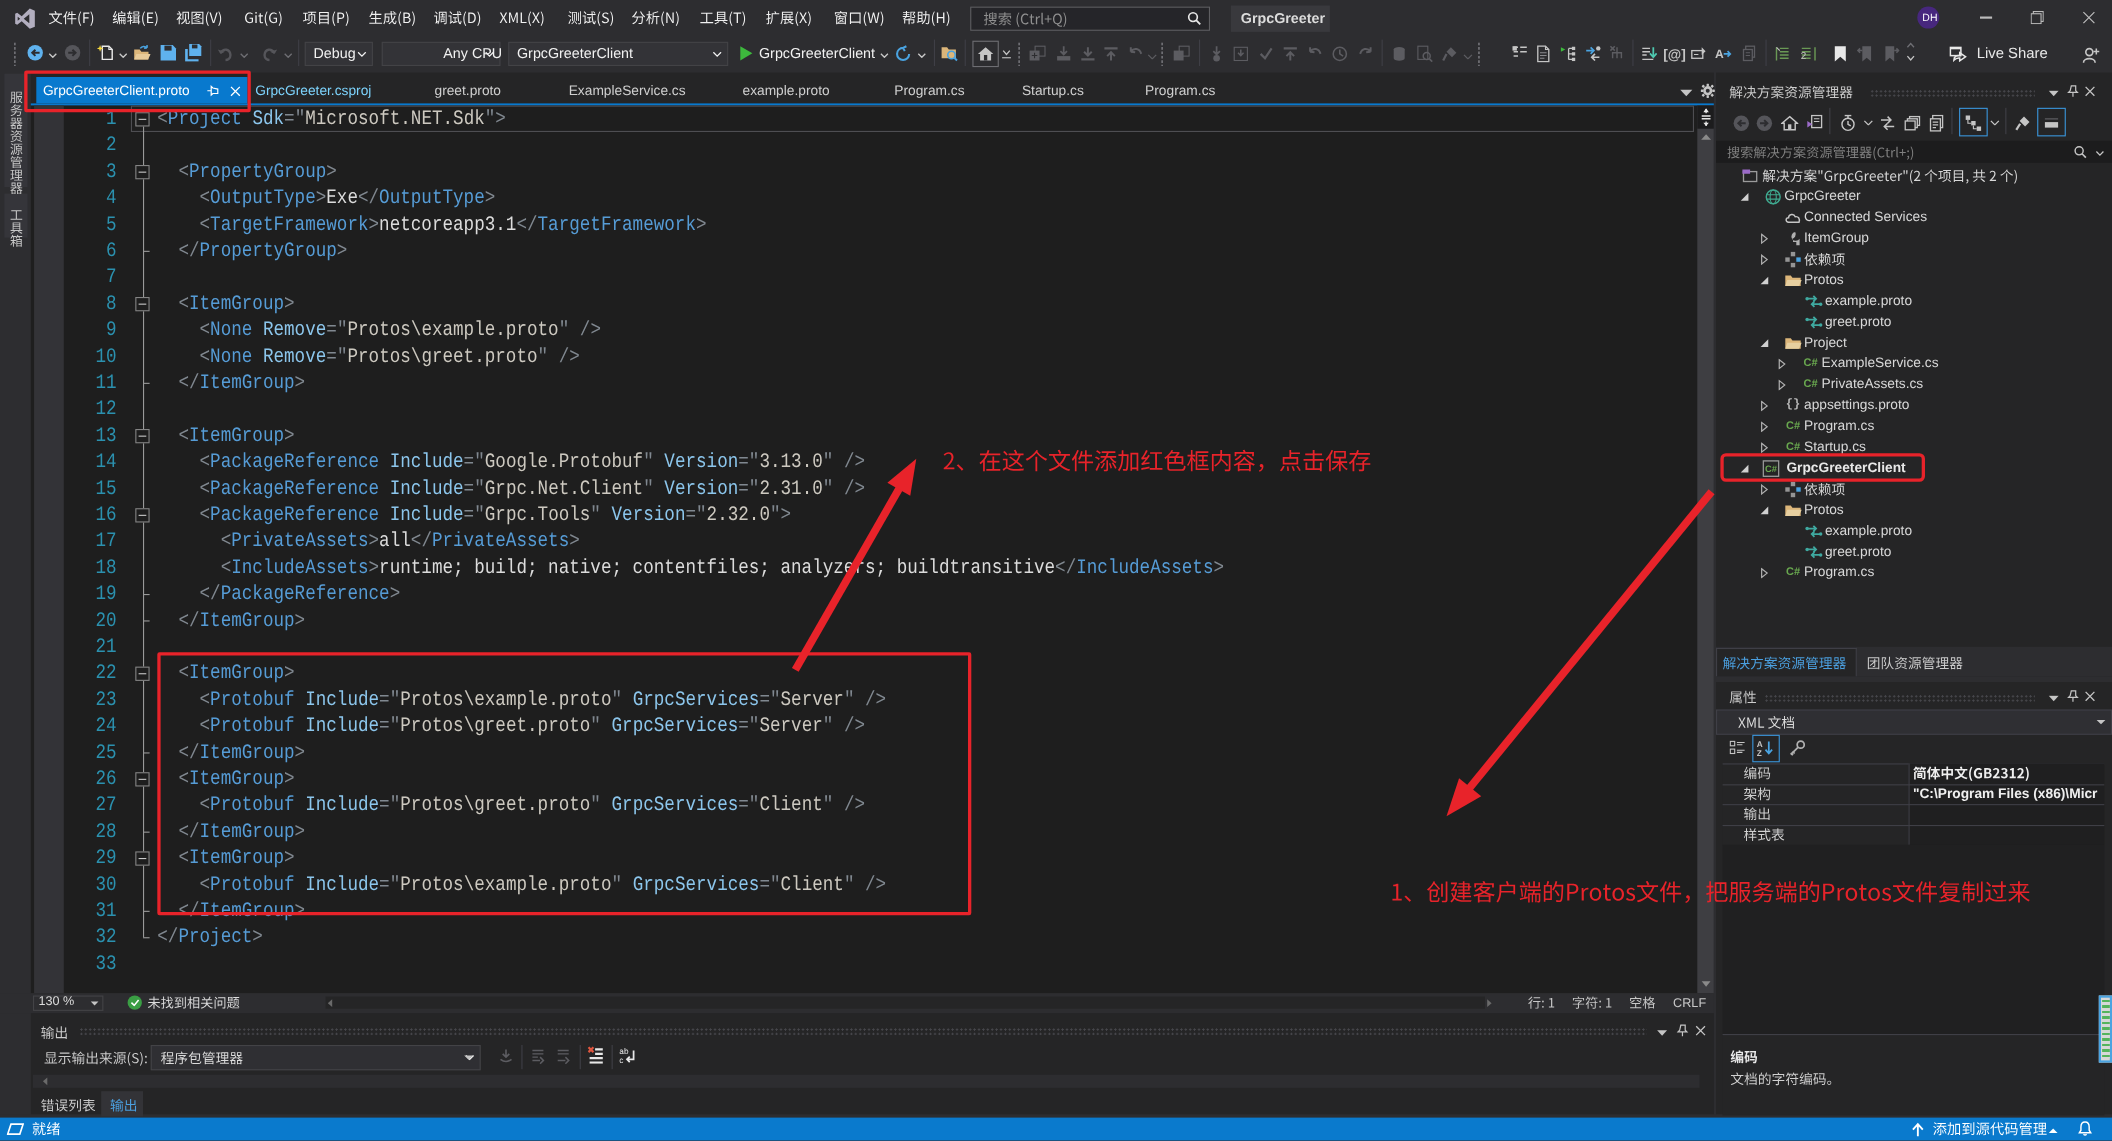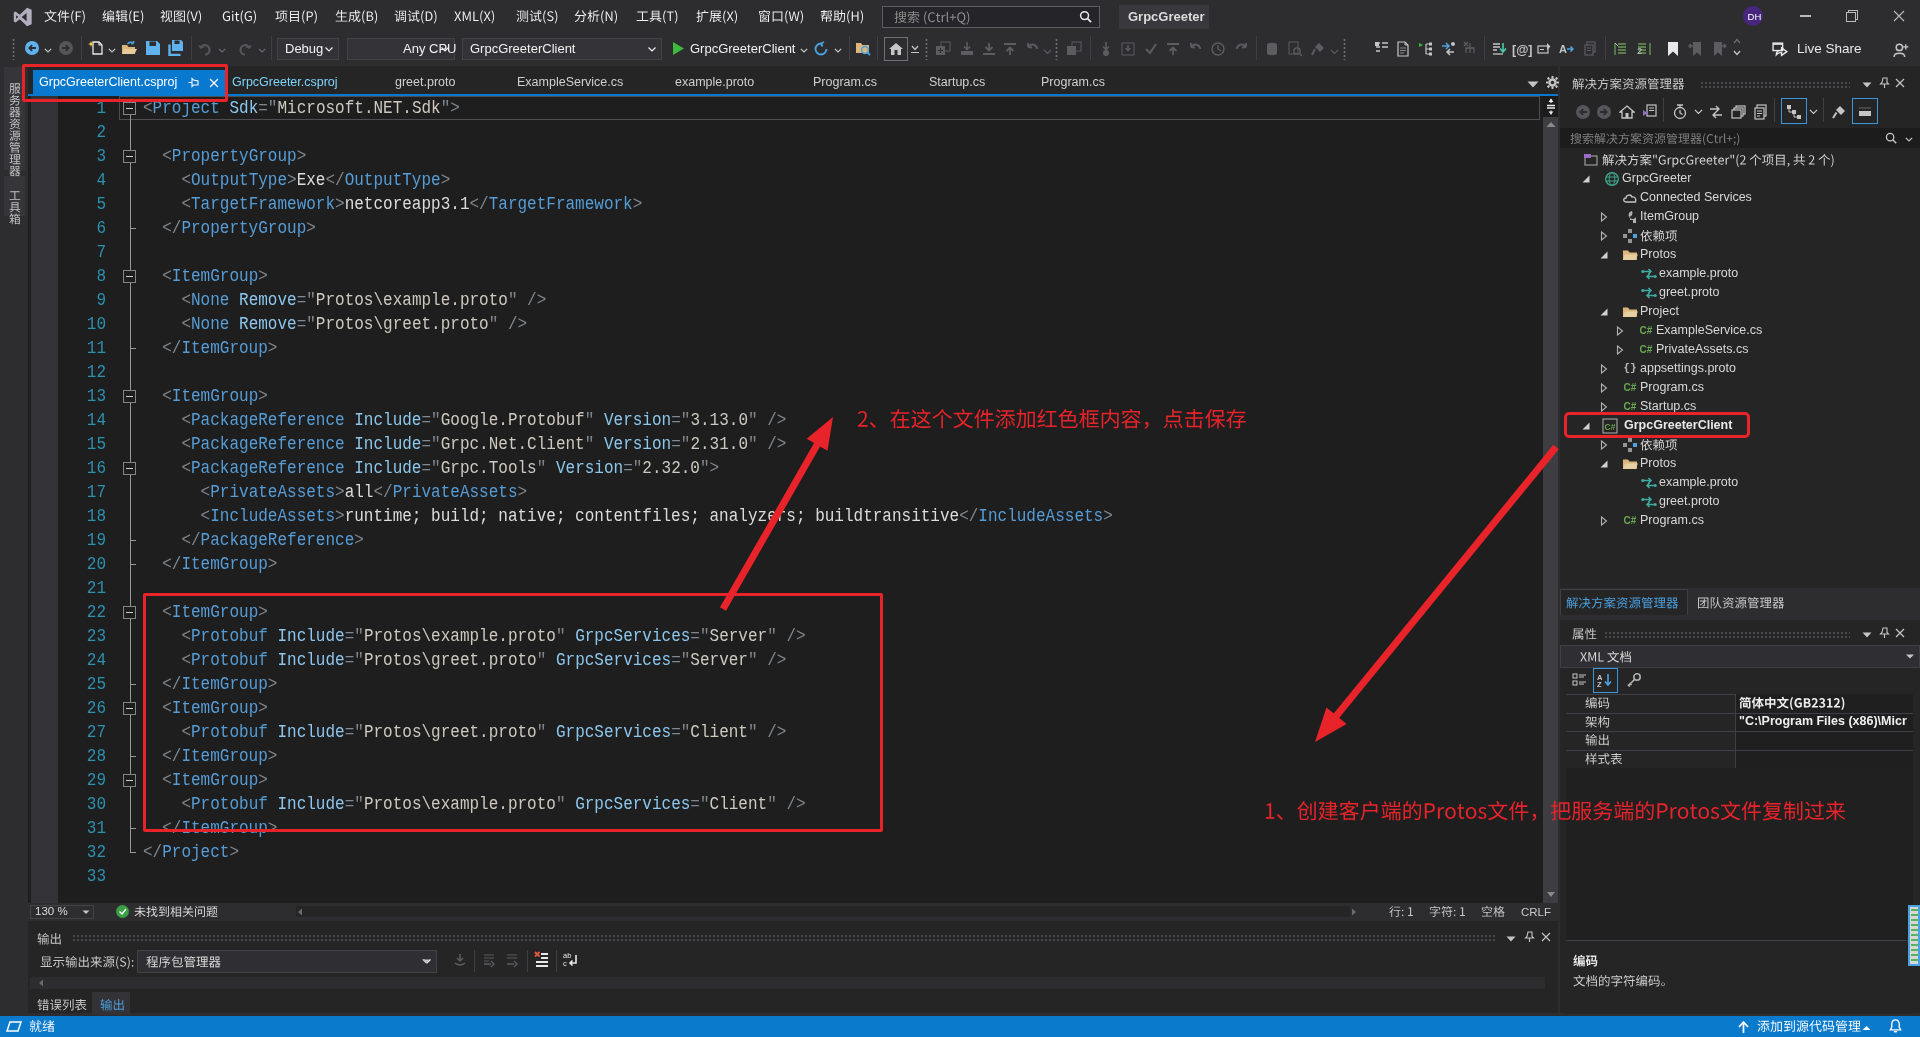--- a/index.html
+++ b/index.html
@@ -540,21 +540,21 @@
       <rect x="1" y="2" width="9" height="7" fill="none" stroke="#e8e8e8" stroke-width="1.3"></rect>
       <rect x="1" y="2" width="9" height="1.6" fill="#e8e8e8"></rect>
     </svg>
     <div style="position:absolute;left:1797px;top:40.5px;font-family:'Liberation Sans',sans-serif;font-size:13.5px;line-height:16.875px;color:#e8e8e8;font-weight:400;letter-spacing:0;white-space:pre;">Live Share</div>
     <svg style="position:absolute;left:1893px;top:41px" width="17" height="17" viewBox="0 0 16 16">
       <circle cx="6" cy="6" r="3" stroke="#c5c5c5" stroke-width="1.4" fill="none"></circle>
       <path d="M1 15 C1 10.5 11 10.5 11 15" stroke="#c5c5c5" stroke-width="1.4" fill="none"></path>
       <path d="M12 3 L12 8 M9.5 5.5 L14.5 5.5" stroke="#c5c5c5" stroke-width="1.3"></path>
     </svg>
     <div style="position:absolute;left:33px;top:70px;width:192px;height:24px;background:#0879ce"></div>
-    <div style="position:absolute;left:39px;top:75.0px;font-family:'Liberation Sans',sans-serif;font-size:12.5px;line-height:15.625px;color:#ffffff;font-weight:400;letter-spacing:0;white-space:pre;">GrpcGreeterClient.csproj</div>
+    <div style="position:absolute;left:39px;top:75.0px;font-family:'Liberation Sans',sans-serif;font-size:12.5px;line-height:15.625px;color:#ffffff;font-weight:400;letter-spacing:0;white-space:pre;">GrpcGreeterClient.proto</div>
     <svg style="position:absolute;left:188px;top:77px" width="11" height="11">
       <path d="M4 1 L8 1 L8 5.5 L9.5 7 L1.5 7 L3 5.5 Z M5.5 7 L5.5 10.5" stroke="#fff" stroke-width="1.1" fill="none" transform="rotate(90 5.5 5.5)"></path>
     </svg>
     <svg style="position:absolute;left:209px;top:78px" width="10" height="10">
       <path d="M1 1 L9 9 M9 1 L1 9" stroke="#fff" stroke-width="1.2"></path>
     </svg>
     <div style="position:absolute;left:232px;top:75.0px;font-family:'Liberation Sans',sans-serif;font-size:12.5px;line-height:15.625px;color:#7dd3fc;font-weight:400;letter-spacing:0;white-space:pre;">GrpcGreeter.csproj</div>
     <div style="position:absolute;left:395px;top:75.0px;font-family:'Liberation Sans',sans-serif;font-size:12.5px;line-height:15.625px;color:#cfcfcf;font-weight:400;letter-spacing:0;white-space:pre;">greet.proto</div>
     <div style="position:absolute;left:517px;top:75.0px;font-family:'Liberation Sans',sans-serif;font-size:12.5px;line-height:15.625px;color:#cfcfcf;font-weight:400;letter-spacing:0;white-space:pre;">ExampleService.cs</div>
     <div style="position:absolute;left:675px;top:75.0px;font-family:'Liberation Sans',sans-serif;font-size:12.5px;line-height:15.625px;color:#cfcfcf;font-weight:400;letter-spacing:0;white-space:pre;">example.proto</div>

